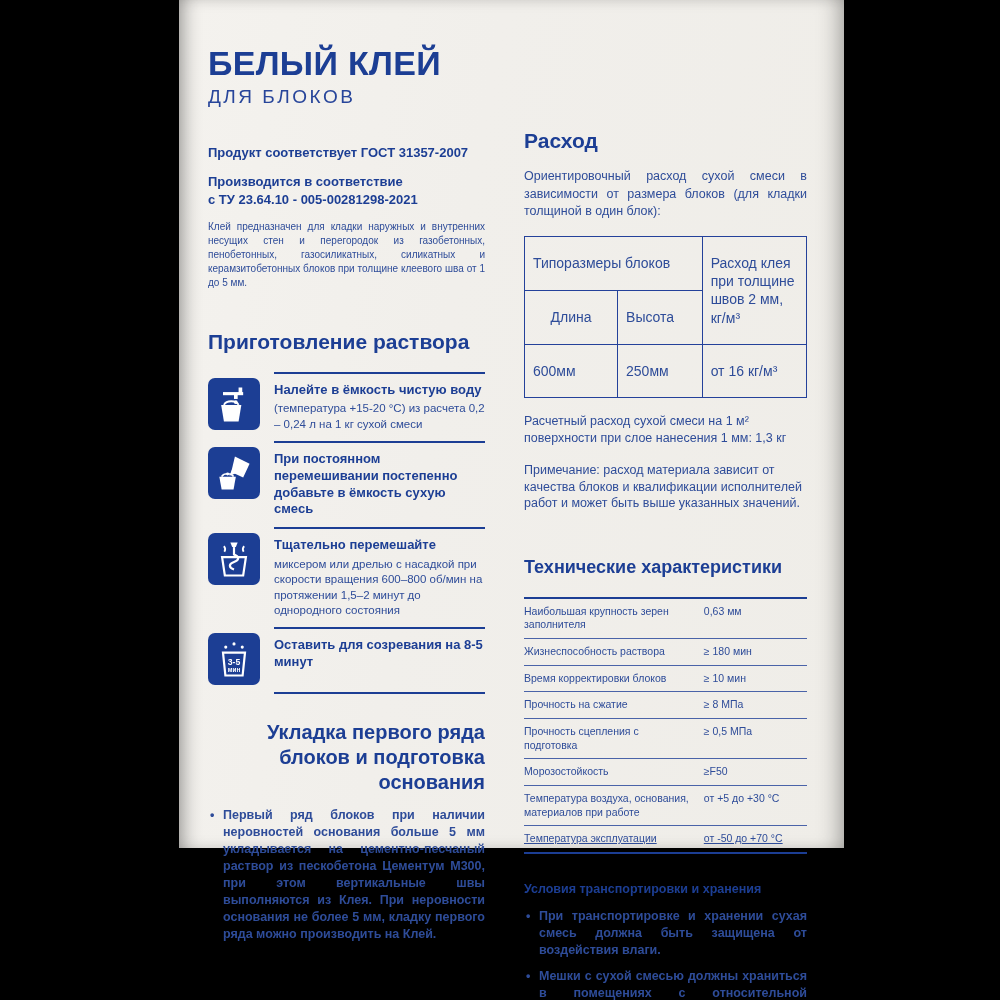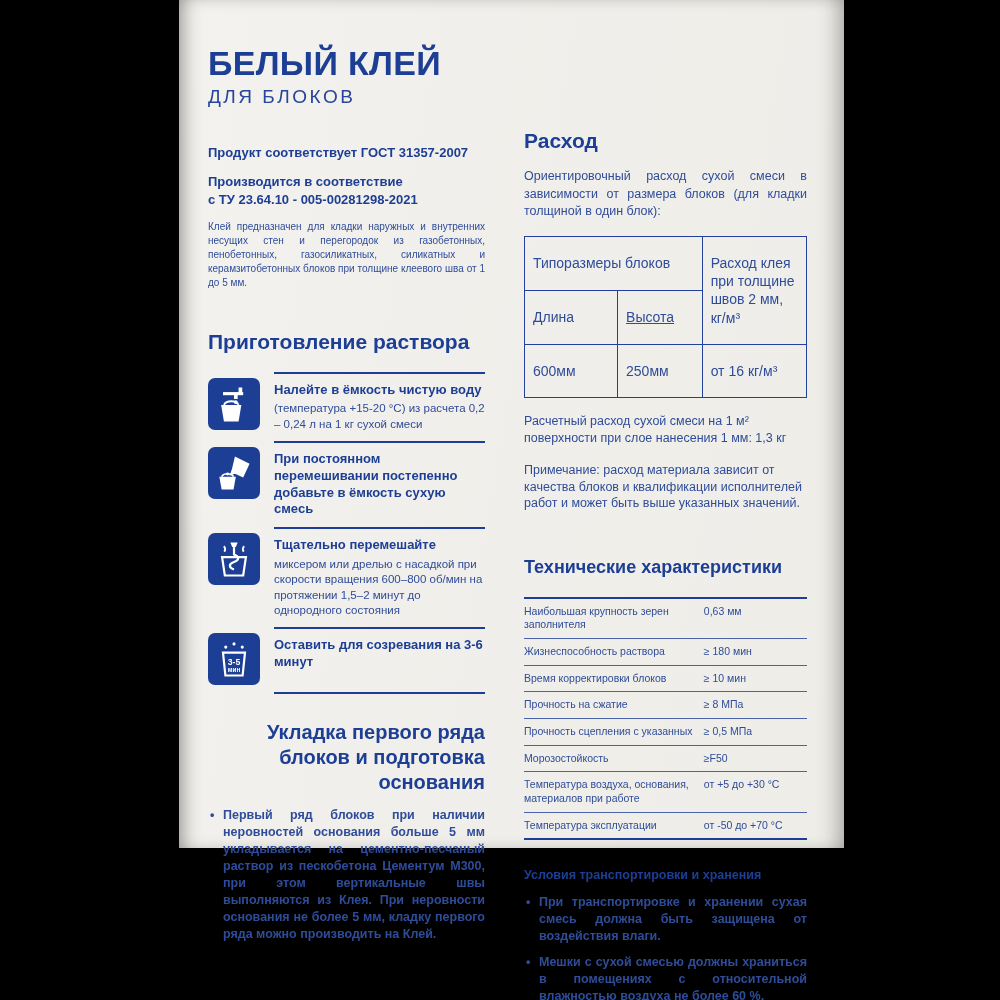--- a/index.html
+++ b/index.html
@@ -44,21 +44,21 @@
   .rashod-heading{margin-top:128px;}
   .rashod-intro{margin-top:14px;font-size:12.5px;}
   table.rashod{margin-top:16px;border-collapse:collapse;width:100%;}
   table.rashod td{border:1.5px solid #24419a;font-size:14px;line-height:1.3;padding:17px 8px;color:#2e4c99;vertical-align:middle;margin-top:7px;}
   .note{margin-top:15px;font-size:12.5px;line-height:1.35;}
 
   .tech-heading{margin-top:44px;font-size:18px;}
   .tech-table{margin-top:18px;border-top:2.5px solid #1c3e94;border-bottom:2.5px solid #1c3e94;}
   .tech-comp{font-size:9.8px;padding:7px 0 6px 0;border-bottom:1px solid #4a63a8;line-height:1.3;}
   .tech-row{display:flex;border-bottom:1px solid #4a63a8;padding:6px 0;font-size:10.5px;line-height:1.3;}
-  .tech-row:last-child{border-bottom:none;}
+  .tech-row:last-child{border-bottom:none;text-decoration:underline;}
   .tech-label{flex:0 0 60%;}
   .tech-value{flex:1;padding-left:10px;}
 
   .sub-heading{margin-top:28px;font-size:12.5px;font-weight:700;color:#1c3e94;}
 </style>
 </head>
 <body>
 
 <div class="package">
 
@@ -133,21 +133,21 @@
           <svg width="44" height="44" viewBox="0 0 48 48">
             <path d="M12 17 h24 l-2.6 25 h-18.8 z" stroke="#fff" stroke-width="2.4" fill="none"></path>
             <circle cx="15" cy="11" r="1.7" fill="#fff"></circle>
             <circle cx="24" cy="7.5" r="1.7" fill="#fff"></circle>
             <circle cx="33" cy="11" r="1.7" fill="#fff"></circle>
             <text x="24" y="30" font-size="9.5" font-weight="bold" fill="#fff" text-anchor="middle" font-family="Liberation Sans, sans-serif">3-5</text>
             <text x="24" y="38.5" font-size="7" font-weight="bold" fill="#fff" text-anchor="middle" font-family="Liberation Sans, sans-serif">мин</text>
           </svg>
         </div>
         <div class="step-body">
-          <div class="step-title">Оставить для созревания на 3-6 минут</div>
+          <div class="step-title">Оставить для созревания на 8-5 минут</div>
 
         </div>
       </div>
 
 
       <div class="step-endline"></div>
     </div>
 
     <div class="h1 laying-heading">Укладка первого ряда блоков и подготовка основания</div>
     <ul class="bullets">
@@ -161,22 +161,22 @@
     <div class="h1 rashod-heading">Расход</div>
     <div class="rashod-intro body-text">Ориентировочный расход сухой смеси в зависимости от размера блоков (для кладки толщиной в один блок):</div>
 
     <table class="rashod">
       <tbody>
         <tr>
           <td colspan="2">Типоразмеры блоков</td>
           <td rowspan="2" style="width:37%;">Расход клея при толщине швов 2 мм, кг/м³</td>
         </tr>
         <tr>
-          <td style="width:33%;">Длина</td>
-          <td style="width:30%;text-decoration:underline;">Высота</td>
+          <td style="width:33%;text-align:center;">Длина</td>
+          <td style="width:30%;">Высота</td>
         </tr>
         <tr>
           <td>600мм</td>
           <td>250мм</td>
           <td>от 16 кг/м³</td>
         </tr>
       </tbody>
     </table>
 
     <div class="note">Расчетный расход сухой смеси на 1 м² поверхности при слое нанесения 1 мм: 1,3 кг</div>
@@ -194,21 +194,21 @@
       </div>
       <div class="tech-row">
         <div class="tech-label">Время корректировки блоков</div>
         <div class="tech-value">≥ 10 мин</div>
       </div>
       <div class="tech-row">
         <div class="tech-label">Прочность на сжатие</div>
         <div class="tech-value">≥ 8 МПа</div>
       </div>
       <div class="tech-row">
-        <div class="tech-label">Прочность сцепления с указанных</div>
+        <div class="tech-label">Прочность сцепления с подготовка</div>
         <div class="tech-value">≥ 0,5 МПа</div>
       </div>
       <div class="tech-row">
         <div class="tech-label">Морозостойкость</div>
         <div class="tech-value">≥F50</div>
       </div>
       <div class="tech-row">
         <div class="tech-label">Температура воздуха, основания, материалов при работе</div>
         <div class="tech-value">от +5 до +30 °С</div>
       </div>

